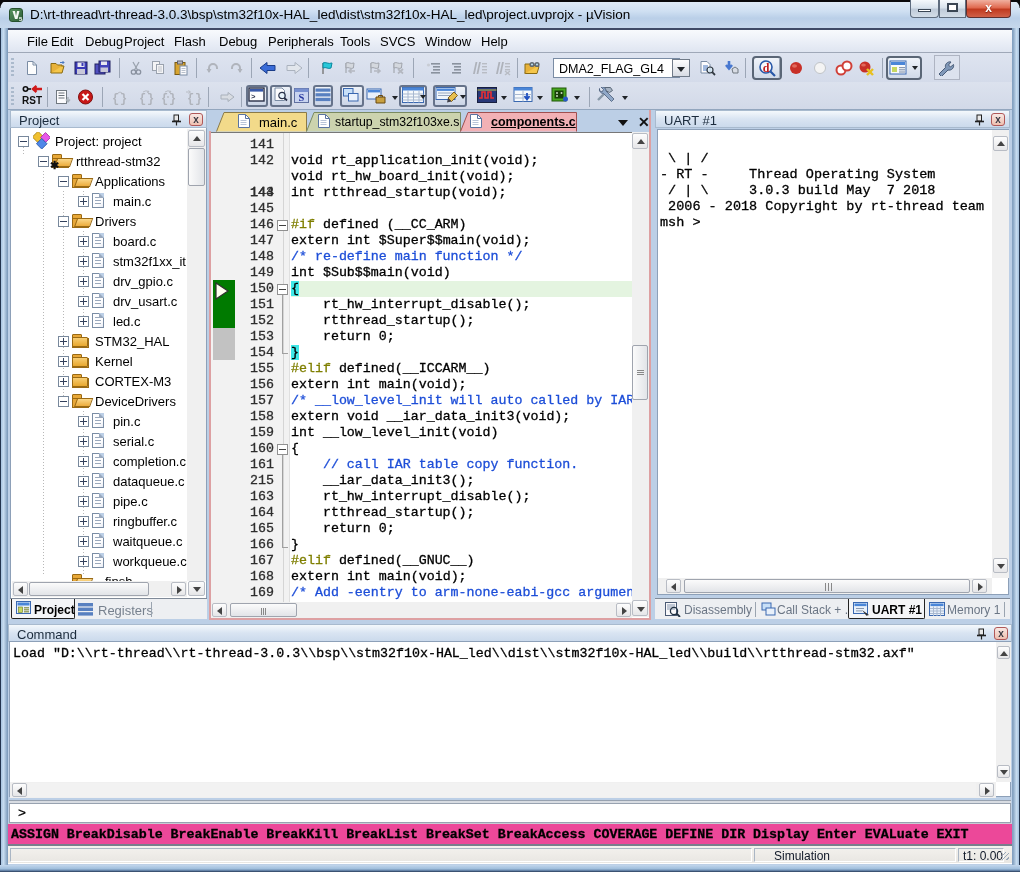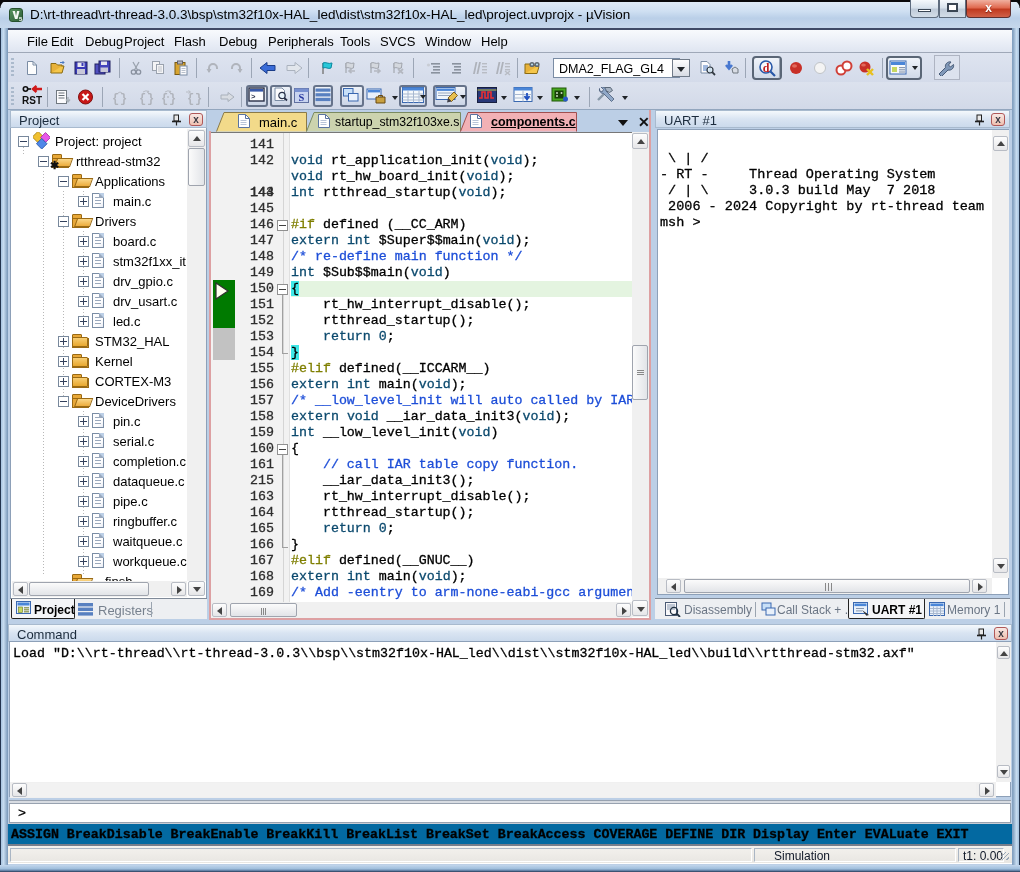--- a/index.html
+++ b/index.html
@@ -48,27 +48,27 @@
 .folder .b2c { position:absolute; left:0; top:3px; width:16px; height:10px; background:linear-gradient(#F8CE74,#E8A830); border:1px solid #9A6A14; border-radius:1px; }
 
 .ficon { position:absolute; width:12px; height:15px; background:linear-gradient(135deg,#FDFDFE 70%,#E8ECF4); border:1px solid #7A8CA4; }
 .ficon:before { content:""; position:absolute; right:-1px; top:-1px; border-style:solid; border-width:0 5px 5px 0; border-color:#BCCFE6 #BCCFE6 #98A8BE #98A8BE; }
 .ficon:after { content:""; position:absolute; left:2px; top:3px; width:6px; height:8px;
   background:repeating-linear-gradient(#9AA8BC 0 1px, transparent 1px 3px); }
 
 #editor { left:209px; top:110px; width:442px; height:510px; }
 .lnum { position:absolute; width:63px; text-align:right; font-size:13.3px; color:#2E2E2E; }
 .cline { position:absolute; left:80px; font-size:13.3px; white-space:pre; color:#000; }
-.kw { color:#0c4a6e; } .cm { color:#1d4ed8; } .pp { color:#7F7F00; }
+.kw { color:#000000; } .cm { color:#1d4ed8; } .pp { color:#7F7F00; }
 
 #uartpanel { left:655px; top:110px; width:355px; height:510px; }
 .uline { position:absolute; left:4px; font-size:13.5px; white-space:pre; color:#000; }
 
 #cmdpanel { left:8px; top:624px; width:1004px; height:196px; }
-#asgbar { left:8px; top:823px; width:1004px; height:23px; background:#0369a1; border-top:1px solid #C8CCD4; border-bottom:2px solid #787F8C; }
+#asgbar { left:8px; top:823px; width:1004px; height:23px; background:#ec4899; border-top:1px solid #C8CCD4; border-bottom:2px solid #787F8C; }
 #statusbar { left:8px; top:846px; width:1004px; height:18px; background:linear-gradient(#F4F2EE,#E8E6E2); border-bottom:1px solid #FFF; }
 </style>
 </head>
 <body>
 <div id="titlebar" class="abs"></div>
 <div id="frameL" class="abs"></div>
 <div id="frameR" class="abs"></div>
 <div id="frameB" class="abs"></div>
 
 <div class="abs" style="left:9px;top:8px;width:14px;height:14px;background:linear-gradient(135deg,#55915B,#2E5E38);border:1px solid #26512E;border-radius:3px;">
@@ -822,21 +822,21 @@
         <line x1="5.5" y1="8" x2="5.5" y2="11.5" stroke-width="1.2"></line>
       </g>
     </svg>
     <span class="closebox" style="right:4px;top:2px;">x</span>
 </div>
 <div id="uartpanel" class="abs">
 <div class="abs" style="left:2px;top:19px;width:352px;height:466px;background:#fff;border:1px solid #8DA0B8;">
   <div class="uline mono" style="left:2px;top:21px;"> \ | /</div>
   <div class="uline mono" style="left:2px;top:37px;">- RT -     Thread Operating System</div>
   <div class="uline mono" style="left:2px;top:53px;"> / | \     3.0.3 build May  7 2018</div>
-  <div class="uline mono" style="left:2px;top:69px;"> 2006 - 2024 Copyright by rt-thread team</div>
+  <div class="uline mono" style="left:2px;top:69px;"> 2006 - 2018 Copyright by rt-thread team</div>
   <div class="uline mono" style="left:2px;top:85px;">msh &gt;</div>
   <div class="sb" style="left:334px;top:0px;width:17px;height:448px;"></div>
   <div class="sb-btn" style="left:335px;top:6px;width:15px;height:15px;">
         <div class="arr" style="left:3px;top:4px;border-left:4px solid transparent;border-right:4px solid transparent;border-bottom:5px solid #444;"></div>
       </div>
   <div class="sb-btn" style="left:335px;top:428px;width:15px;height:15px;">
         <div class="arr" style="left:3px;top:5px;border-left:4px solid transparent;border-right:4px solid transparent;border-top:5px solid #444;"></div>
       </div>
   <div class="sb" style="left:0px;top:448px;width:334px;height:16px;"></div>
   <div class="sb-btn" style="left:8px;top:449px;width:15px;height:14px;">

